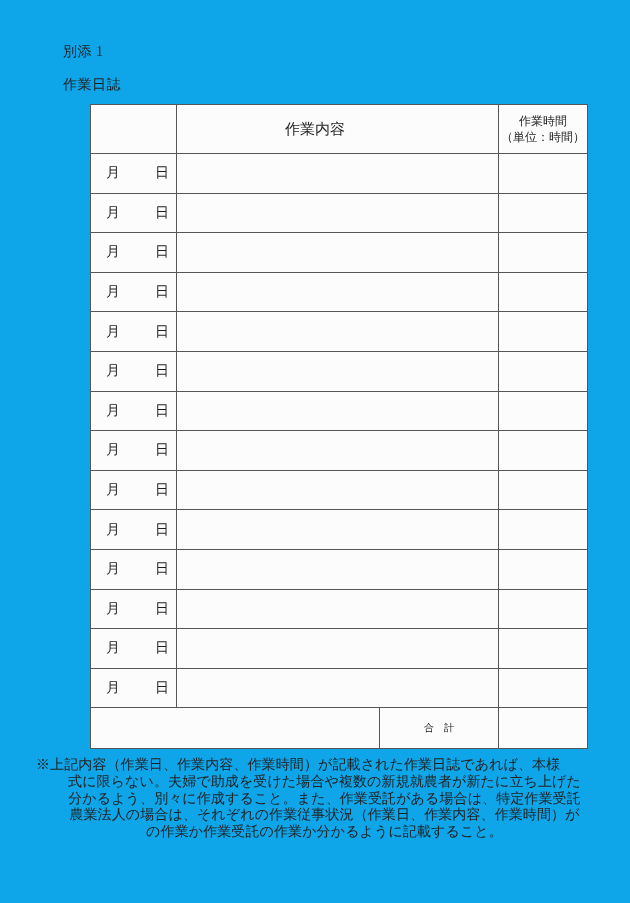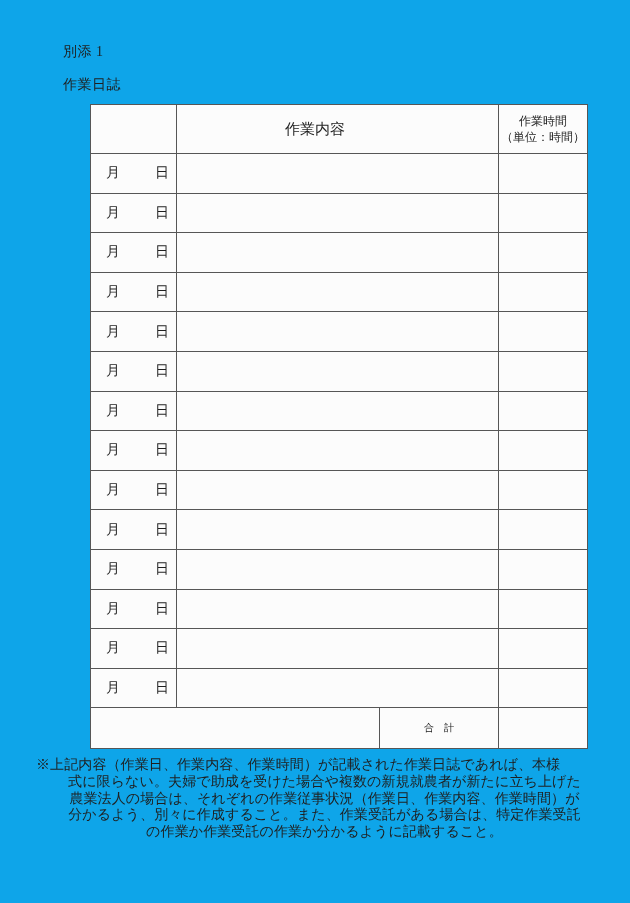--- a/index.html
+++ b/index.html
@@ -263,18 +263,18 @@
         <td class="spacer" colspan="2"></td>
         <td class="total-label">合　計</td>
         <td></td>
       </tr>
     </tbody>
   </table>
 
   <div class="footnote">
     <span class="fn-line">※上記内容（作業日、作業内容、作業時間）が記載された作業日誌であれば、本様</span>
     <span class="fn-line indent">式に限らない。夫婦で助成を受けた場合や複数の新規就農者が新たに立ち上げた</span>
+    <span class="fn-line indent">分かるよう、別々に作成すること。また、作業受託がある場合は、特定作業受託</span>
     <span class="fn-line indent">農業法人の場合は、それぞれの作業従事状況（作業日、作業内容、作業時間）が</span>
-    <span class="fn-line indent">分かるよう、別々に作成すること。また、作業受託がある場合は、特定作業受託</span>
     <span class="fn-line indent">の作業か作業受託の作業か分かるように記載すること。</span>
   </div>
 
 </div>
 
 </body></html>

